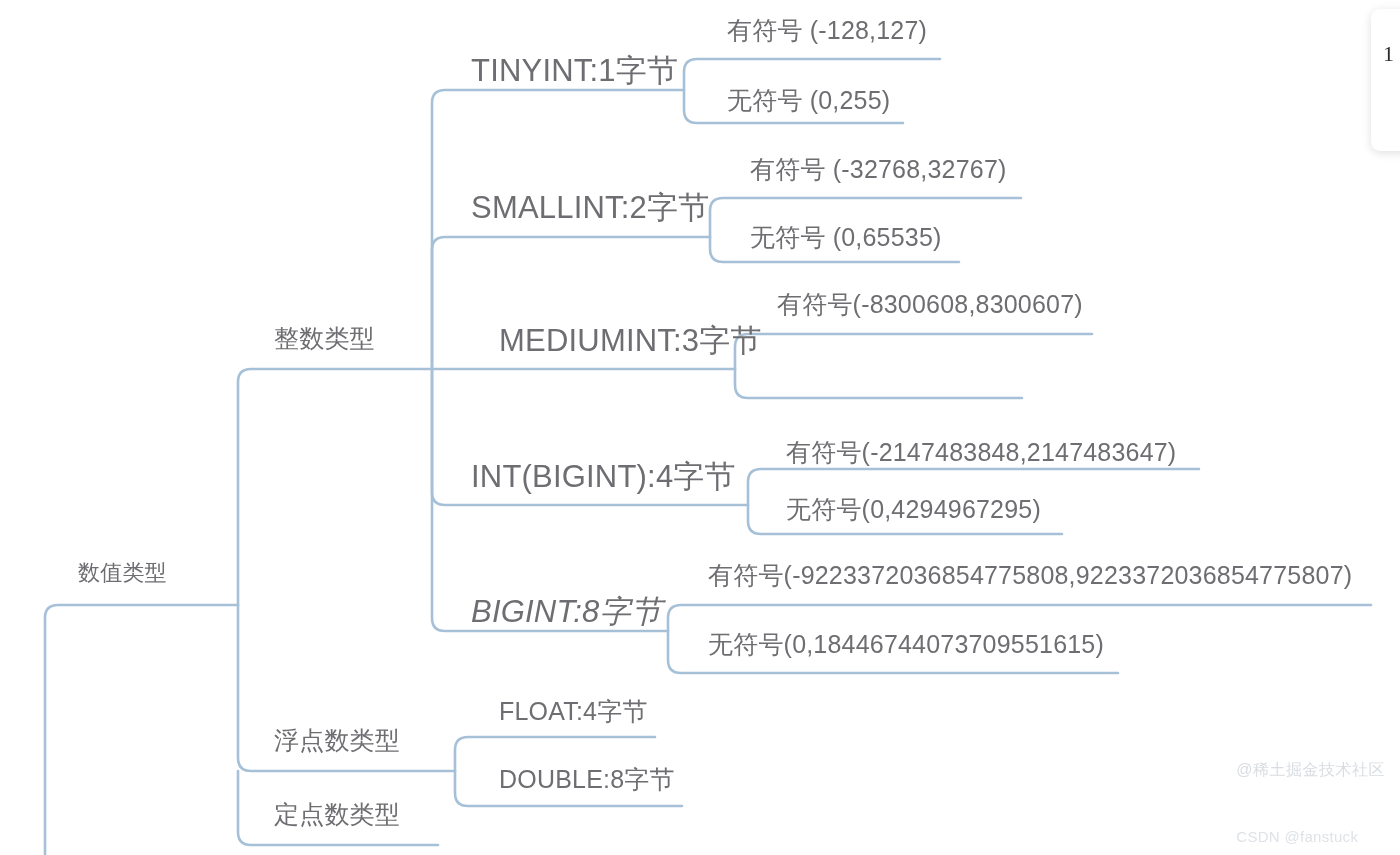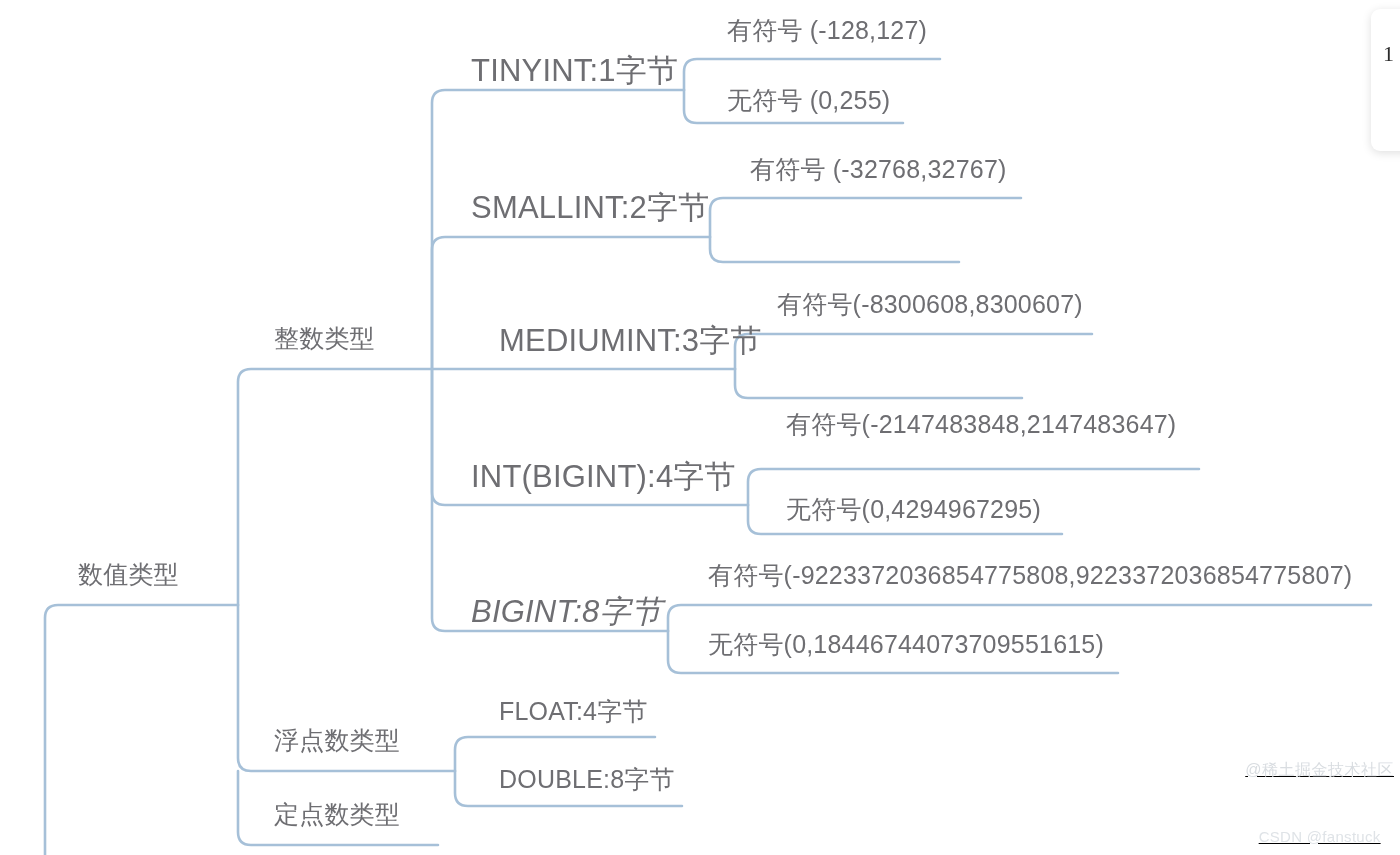--- a/index.html
+++ b/index.html
@@ -25,21 +25,21 @@
     height: 855px;
   }
   .node-label {
     position: absolute;
     color: #6e6e72;
     font-size: 25px;
     line-height: 1;
     white-space: nowrap;
     letter-spacing: 0.2px;
   }
-  .node-label.lvl1 { font-size: 25px; text-align: center; }
+  .node-label.lvl1 { font-size: 22px; text-align: center; }
   .node-label.lvl2 { font-size: 25px; }
   .node-label.lvl3 { font-size: 31px; }
   .node-label.leaf { font-size: 25px; }
 
   
   #side-card {
     position: absolute;
     top: 9px;
     left: 1371px;
     width: 64px;
@@ -54,25 +54,24 @@
     top: 32px;
     left: 12px;
     font-size: 22px;
     color: #2b2b2b;
     font-family: "Liberation Serif", "DejaVu Serif", serif;
   }
 
   
   #watermark {
     position: absolute;
-    right: 6px;
+    right: 15px;
     bottom: 8px;
-    text-align: center;
+    text-align: left;
     user-select: none;
-    text-decoration: underline;
   }
   #watermark .wm-main {
     color: #d9dde1;
     font-size: 16px;
     line-height: 1.25;
     letter-spacing: 0.5px;
   }
   #watermark .wm-sub {
     color: #dfe3e7;
     font-size: 15px;
@@ -131,24 +130,25 @@
   <div class="node-label lvl3" style="left:471px; top:55px;">TINYINT:1字节</div>
   <div class="node-label lvl3" style="left:471px; top:192px;">SMALLINT:2字节</div>
   <div class="node-label lvl3" style="left:499px; top:325px;">MEDIUMINT:3字节</div>
   <div class="node-label lvl3" style="left:471px; top:461px;">INT(BIGINT):4字节</div>
   <div class="node-label lvl3" style="left:471px; top:596px;font-style:italic;">BIGINT:8字节</div>
 
   <div class="node-label leaf" style="left:727px; top:18px;">有符号 (-128,127)</div>
   <div class="node-label leaf" style="left:727px; top:88px;">无符号 (0,255)</div>
 
   <div class="node-label leaf" style="left:750px; top:157px;">有符号 (-32768,32767)</div>
+  <div class="node-label leaf" style="left:750px; top:225px;">无符号 (0,65535)</div>
 
   <div class="node-label leaf" style="left:777px; top:292px;">有符号(-8300608,8300607)</div>
 
-  <div class="node-label leaf" style="left:786px; top:412px;">有符号(-2147483848,2147483647)</div>
+  <div class="node-label leaf" style="left:786px; top:440px;">有符号(-2147483848,2147483647)</div>
   <div class="node-label leaf" style="left:786px; top:497px;">无符号(0,4294967295)</div>
 
   <div class="node-label leaf" style="left:708px; top:563px;">有符号(-9223372036854775808,9223372036854775807)</div>
   <div class="node-label leaf" style="left:708px; top:632px;">无符号(0,18446744073709551615)</div>
 
   <div class="node-label leaf" style="left:499px; top:699px;">FLOAT:4字节</div>
   <div class="node-label leaf" style="left:499px; top:767px;">DOUBLE:8字节</div>
 
   <div id="side-card">
     <span class="card-num">1</span>

